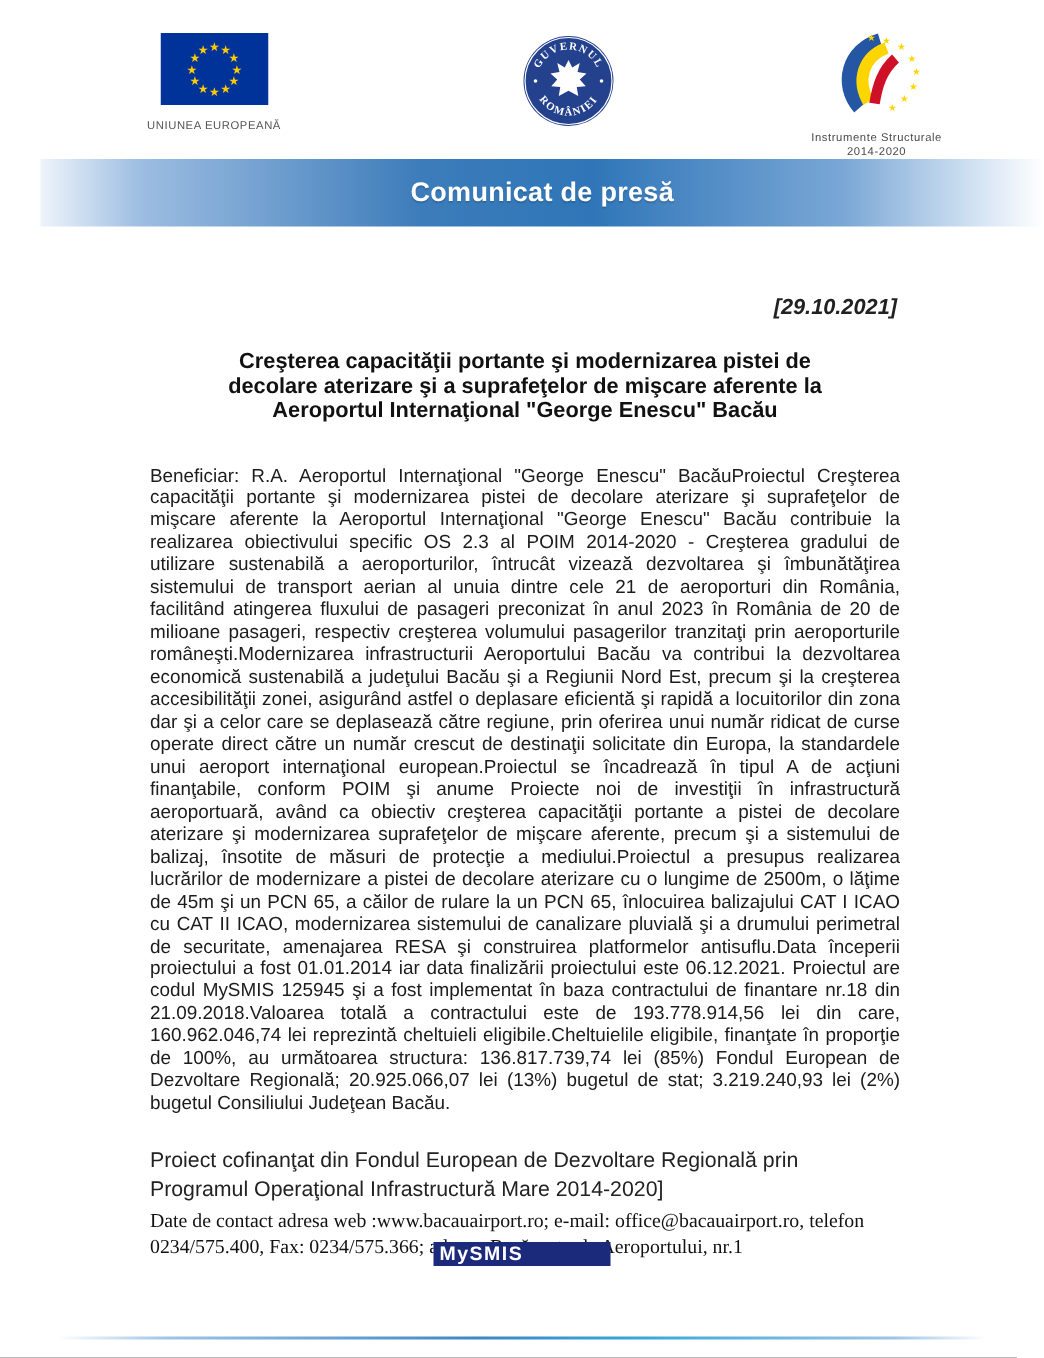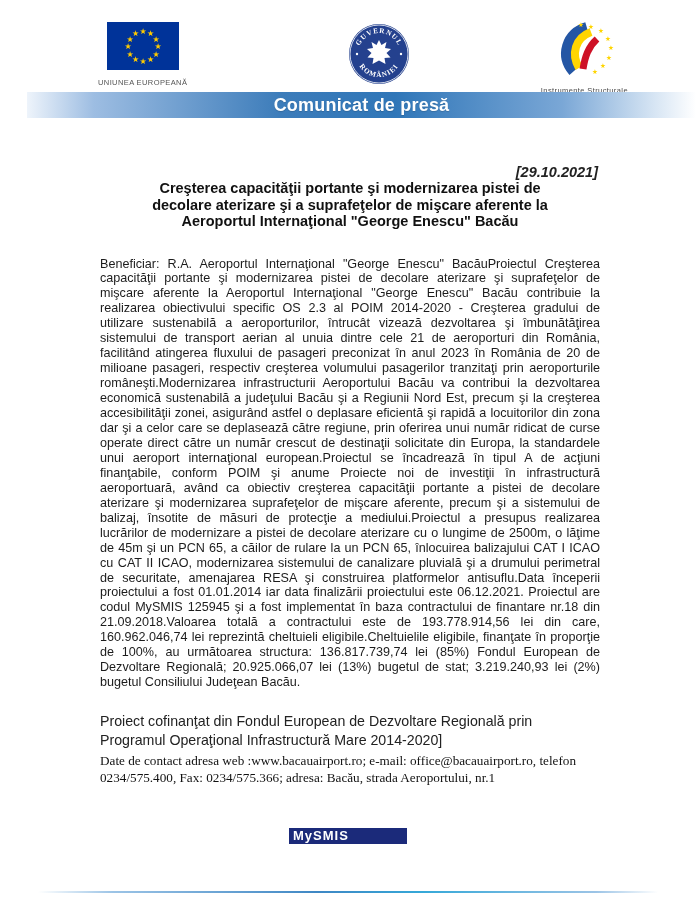--- a/index.html
+++ b/index.html
@@ -31,24 +31,24 @@
     margin-top: 4px;
     text-align: center;
     line-height: 9px;
     font-family: "Liberation Sans", sans-serif;
   }
   .is-label { font-weight: normal; color: #4a4a4a; }
 
   
   .banner {
     position: relative;
-    margin-top: 6px;
+    margin-top: 20px;
     margin-left: 27px;
     width: 669px;
-    height: 26px;
+    height: 45px;
     background: linear-gradient(to right,
       #eef4fb 0%, #9dbde2 10%, #3c7cba 38%, #2f76b8 55%,
       #7aa7d6 80%, #d8e6f4 94%, #ffffff 100%);
     display: flex;
     align-items: center;
     justify-content: center;
   }
   .banner-title {
     color: #ffffff;
     font-size: 18px;
@@ -62,20 +62,21 @@
   .release-date {
     margin-top: 46px;
     text-align: right;
     padding-right: 2px;
     font-weight: bold;
     font-size: 14.5px;
     color: #222;
     font-style: italic;
   }
   .doc-title {
+    margin-top: 20px;
     text-align: center;
     font-weight: bold;
     font-size: 14.5px;
     line-height: 16.5px;
     color: #111;
   }
   .body-par {
     margin-top: 27px;
     text-align: justify;
     font-size: 12.6px;

